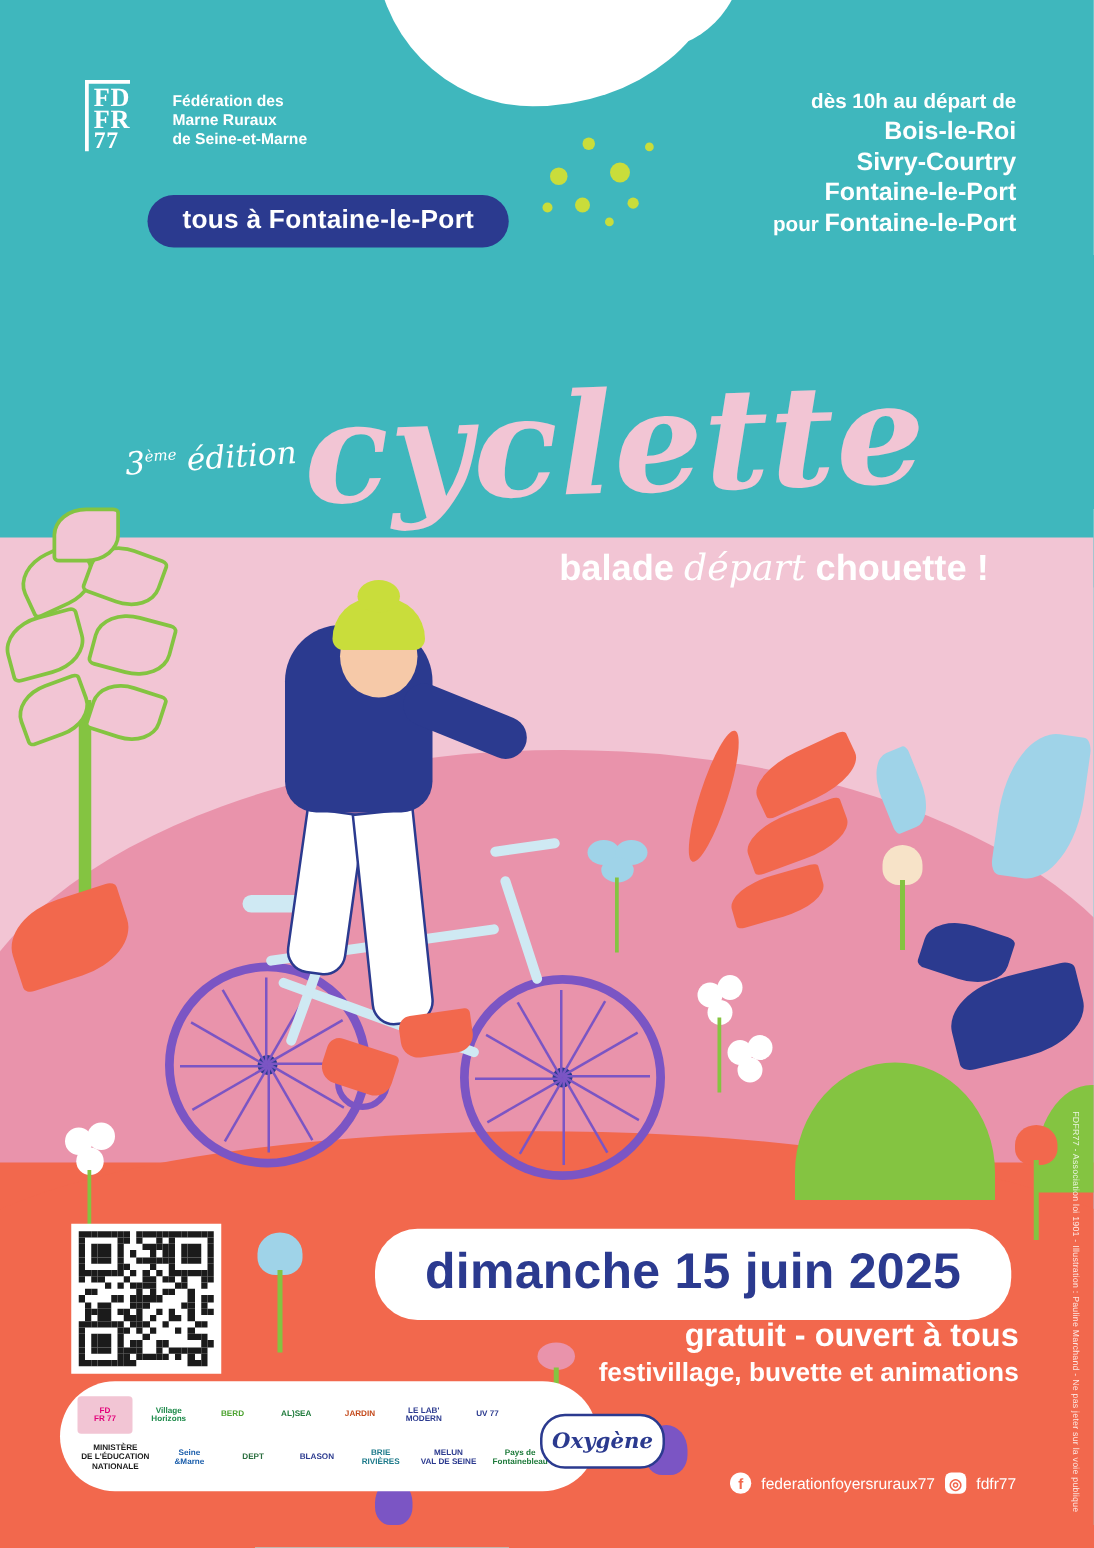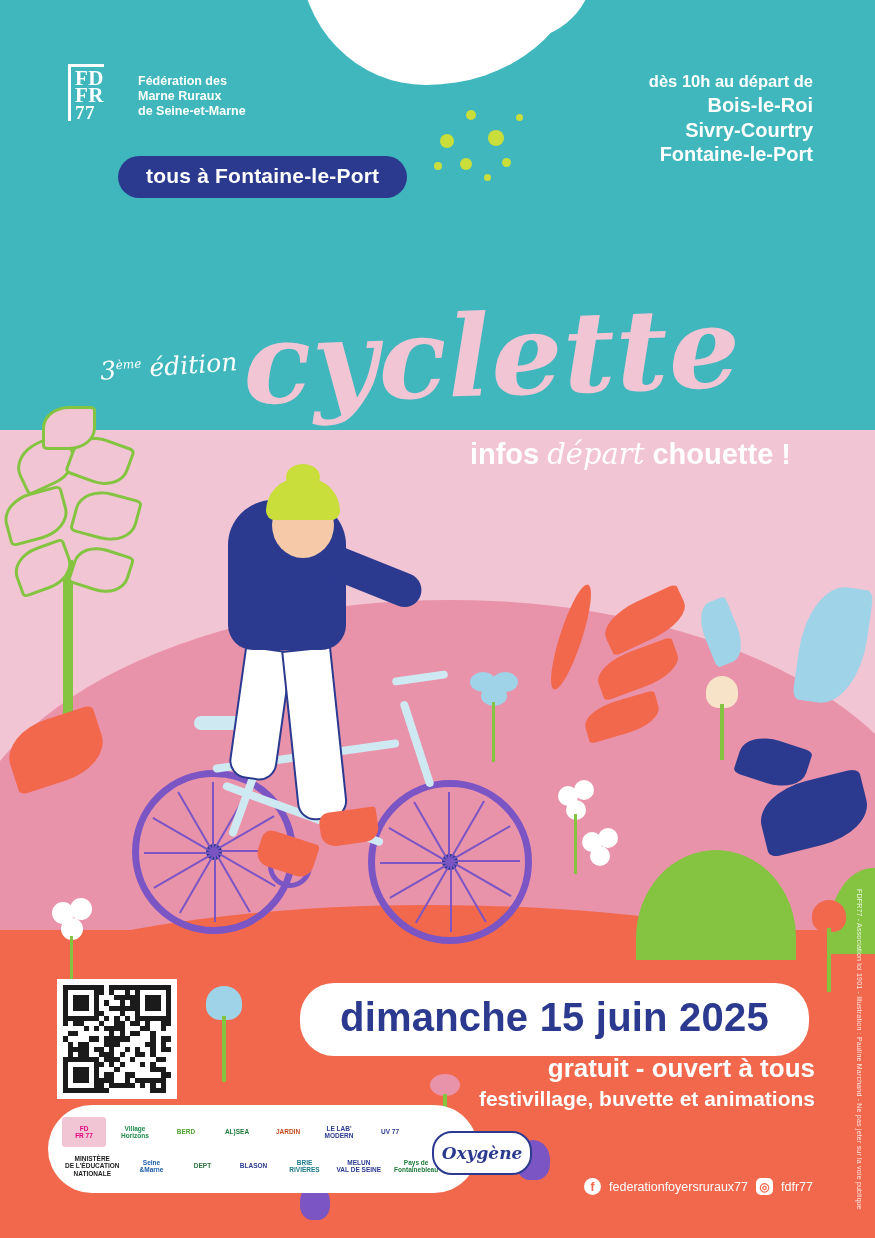--- a/index.html
+++ b/index.html
@@ -404,30 +404,33 @@
       <div>Marne Ruraux</div>
       <div>de Seine-et-Marne</div>
     </div>
   </div>
 
   <div class="departs">
     <div class="lead">dès 10h au départ de</div>
     <div class="city">Bois-le-Roi</div>
     <div class="city">Sivry-Courtry</div>
     <div class="city">Fontaine-le-Port</div>
+    <div class="tail">
+      <span>pour </span><b>Fontaine-le-Port</b>
+    </div>
   </div>
 
   <div class="pill">tous à Fontaine-le-Port</div>
 
   <div class="title-cyclette">cyclette</div>
   <div class="edition">
     <span>3</span><sup>ème</sup><span> édition</span>
   </div>
   <div class="subtitle">
-    <span>infos </span><i>départ</i><span> chouette !</span>
+    <span>balade </span><i>départ</i><span> chouette !</span>
   </div>
 
   <div>
     <div class="tree-trunk"></div>
     <div class="leafblob" style="left:16px;  top:440px; width:54px; height:40px; transform:rotate(-25deg);"></div>
     <div class="leafblob" style="left:70px;  top:438px; width:54px; height:40px; transform:rotate(20deg);"></div>
     <div class="leafblob" style="left:4px;   top:492px; width:58px; height:42px; transform:rotate(-15deg);"></div>
     <div class="leafblob" style="left:74px;  top:492px; width:58px; height:42px; transform:rotate(15deg);"></div>
     <div class="leafblob" style="left:14px;  top:546px; width:52px; height:38px; transform:rotate(-20deg);"></div>
     <div class="leafblob" style="left:72px;  top:548px; width:52px; height:38px; transform:rotate(18deg);"></div>

